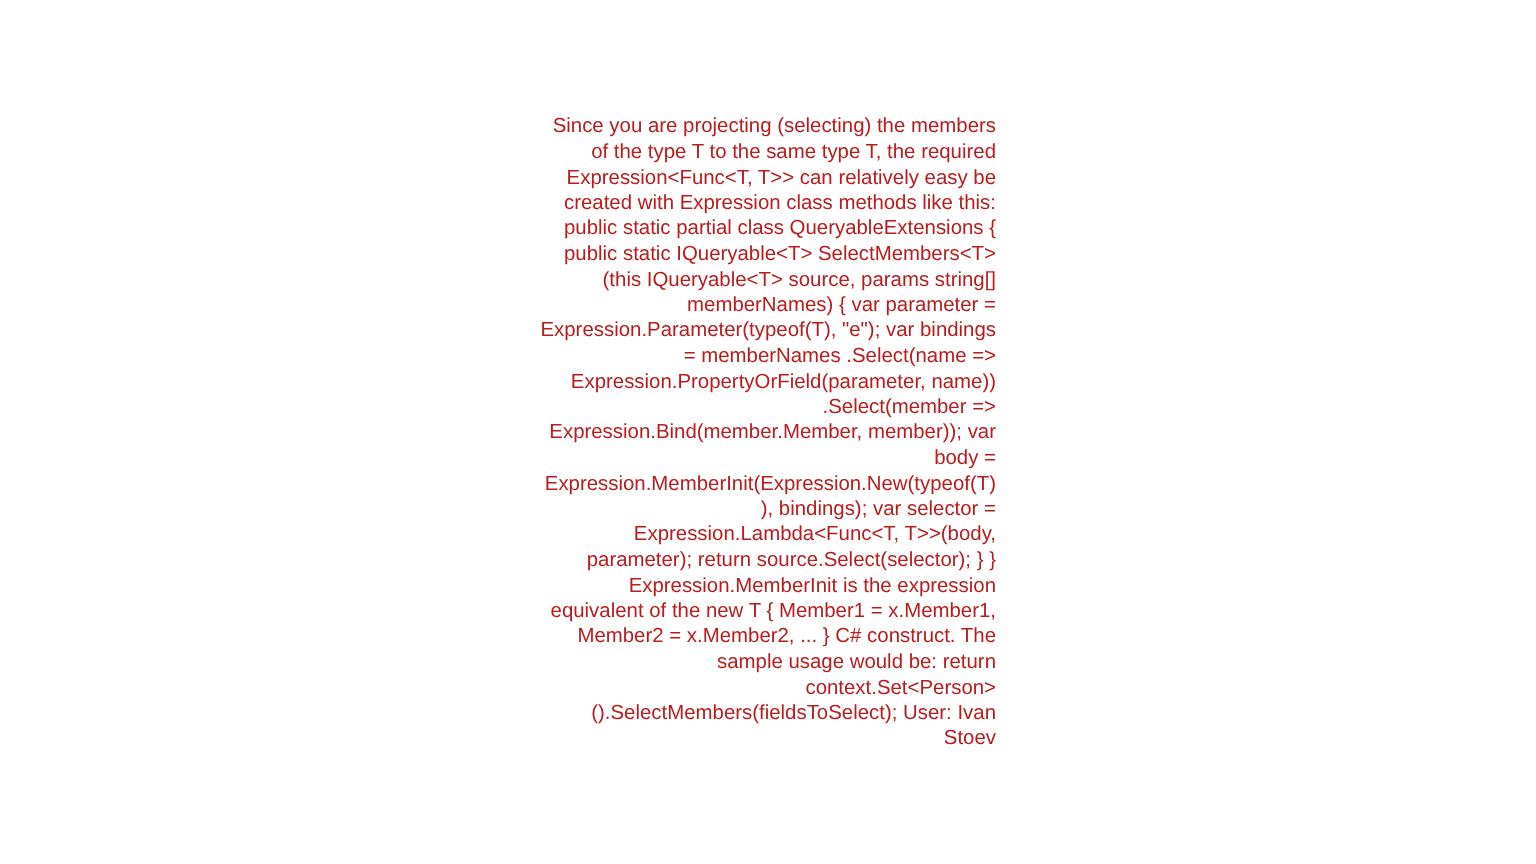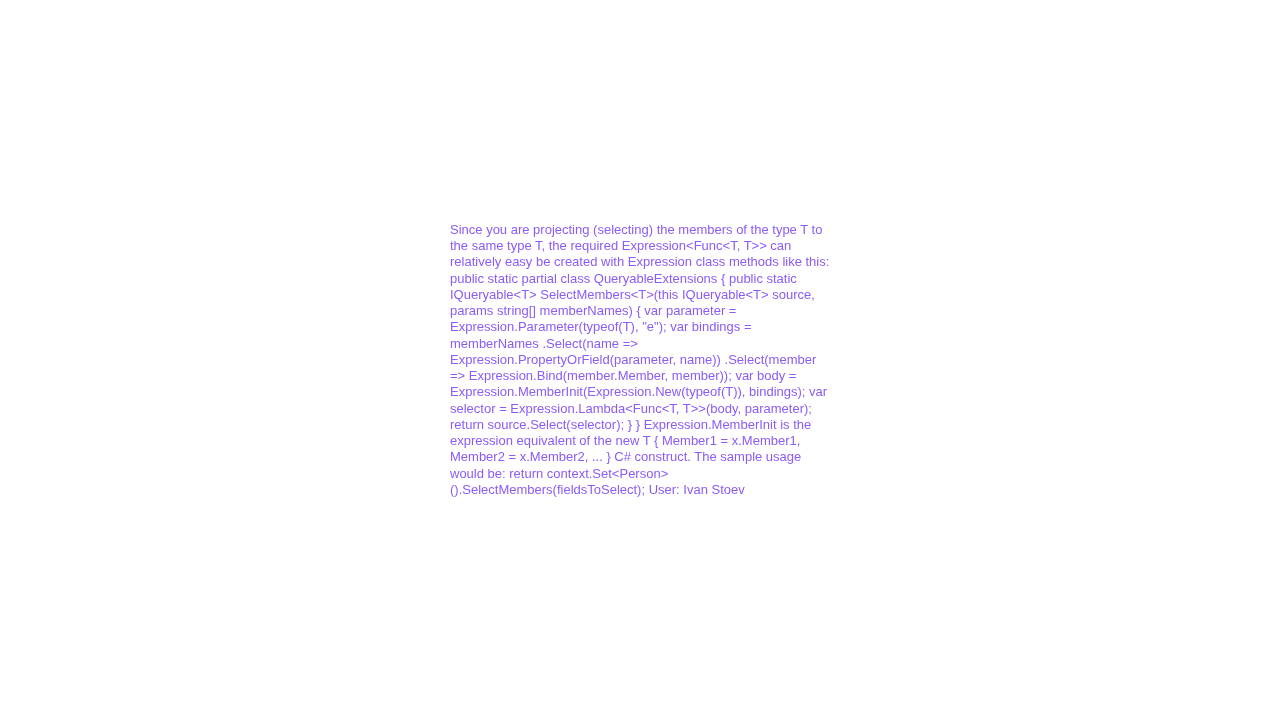--- a/index.html
+++ b/index.html
@@ -11,23 +11,23 @@
       width: 1280px;
       height: 720px;
       background: #ffffff;
       font-family: Arial, Helvetica, sans-serif;
       display: flex;
       align-items: center;
       justify-content: center;
     }
     .content-block {
       width: 380px;
-      text-align: left;
-      color: #8b5cf6;
-      font-size: 13px;
+      text-align: right;
+      color: #b91c1c;
+      font-size: 17px;
       line-height: 1.25;
       word-break: break-word;
     }
   </style>
 </head>
 <body>
 
 <div class="content-block">Since you are projecting (selecting) the members of the type T to the same type T, the required Expression&lt;Func&lt;T, T&gt;&gt; can relatively easy be created with Expression class methods like this: public static partial class QueryableExtensions {     public static IQueryable&lt;T&gt; SelectMembers&lt;T&gt;(this IQueryable&lt;T&gt; source, params string[] memberNames)     {         var parameter = Expression.Parameter(typeof(T), "e");         var bindings = memberNames             .Select(name =&gt; Expression.PropertyOrField(parameter, name))             .Select(member =&gt; Expression.Bind(member.Member, member));         var body = Expression.MemberInit(Expression.New(typeof(T)), bindings);         var selector = Expression.Lambda&lt;Func&lt;T, T&gt;&gt;(body, parameter);         return source.Select(selector);     } }   Expression.MemberInit is the expression equivalent of the new T { Member1 = x.Member1, Member2 = x.Member2, ... } C# construct. The sample usage would be: return context.Set&lt;Person&gt;().SelectMembers(fieldsToSelect);   User: Ivan Stoev</div>
 
 </body></html>

